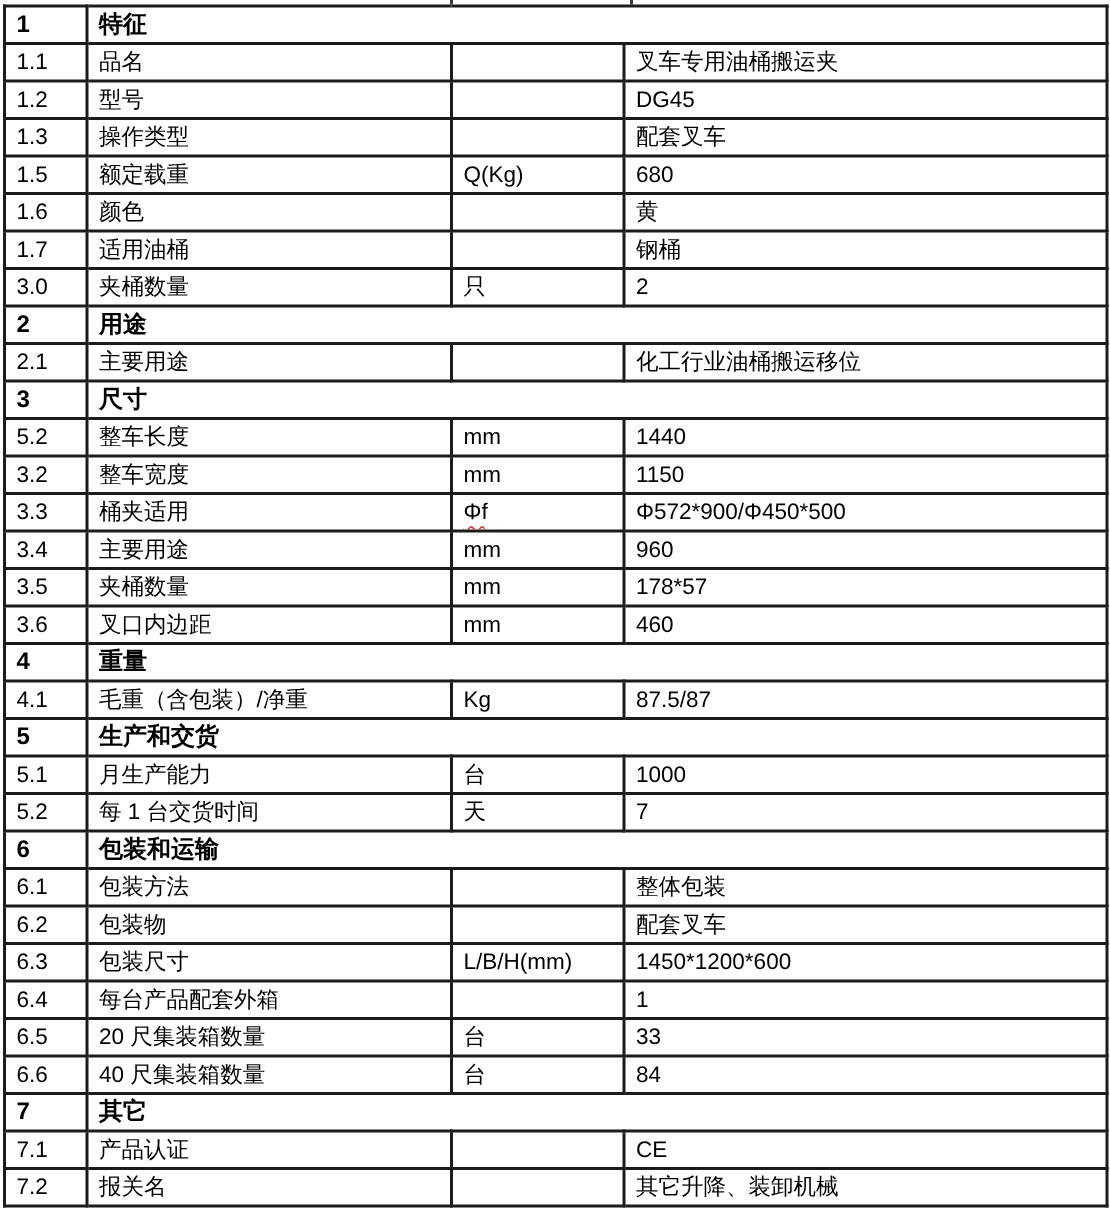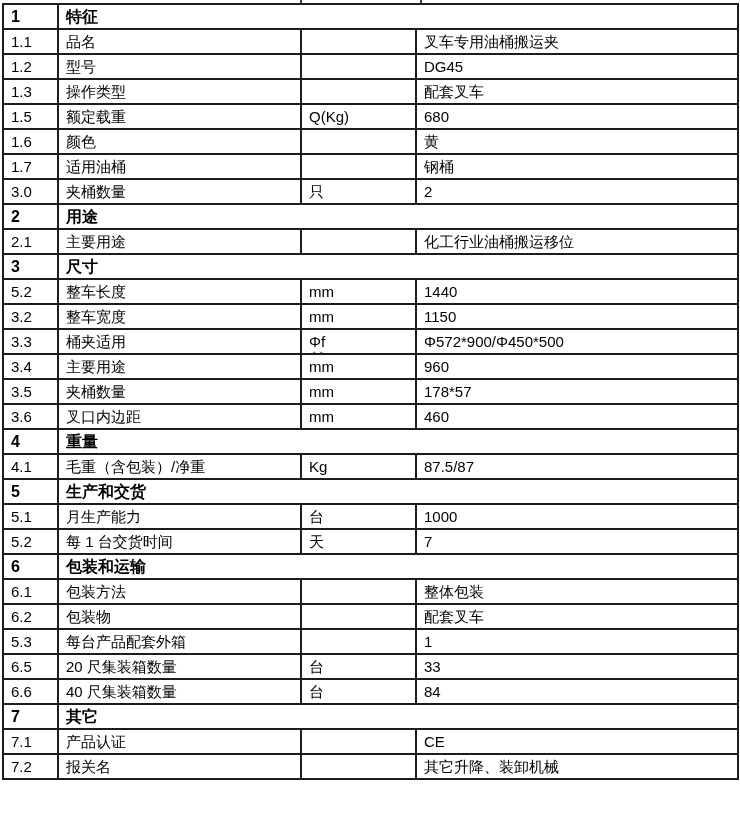--- a/index.html
+++ b/index.html
@@ -214,21 +214,27 @@
           <td></td>
           <td>整体包装</td>
         </tr>
         <tr>
           <td>6.2</td>
           <td>包装物</td>
           <td></td>
           <td>配套叉车</td>
         </tr>
         <tr>
-          <td>5.3</td>
+          <td>6.3</td>
+          <td>包装尺寸</td>
+          <td>L/B/H(mm)</td>
+          <td>1450*1200*600</td>
+        </tr>
+        <tr>
+          <td>6.4</td>
           <td>每台产品配套外箱</td>
           <td></td>
           <td>1</td>
         </tr>
         <tr>
           <td>6.5</td>
           <td>20 尺集装箱数量</td>
           <td>台</td>
           <td>33</td>
         </tr>

